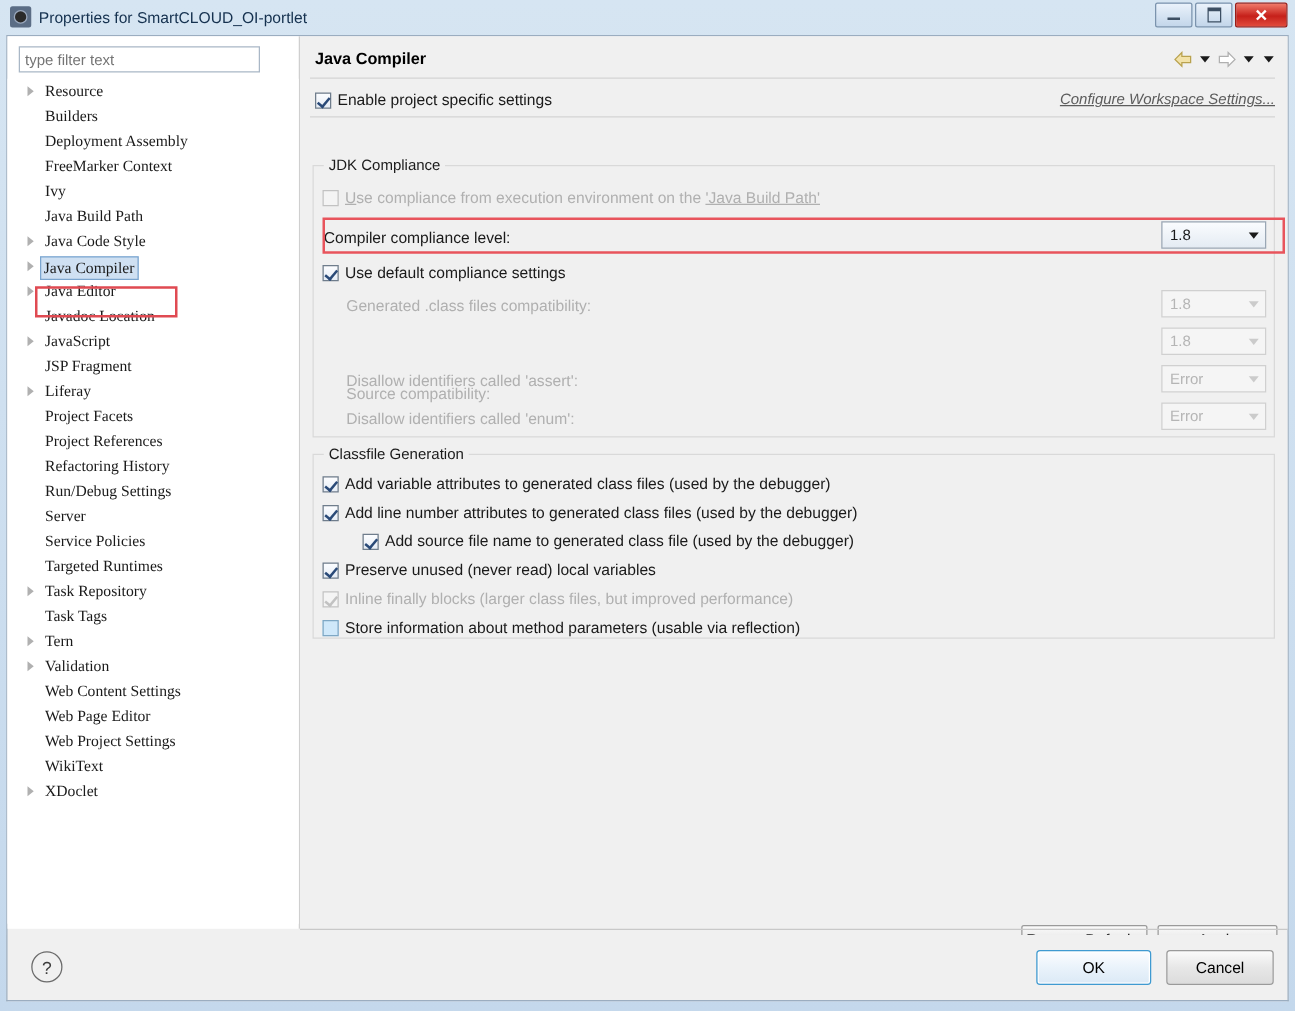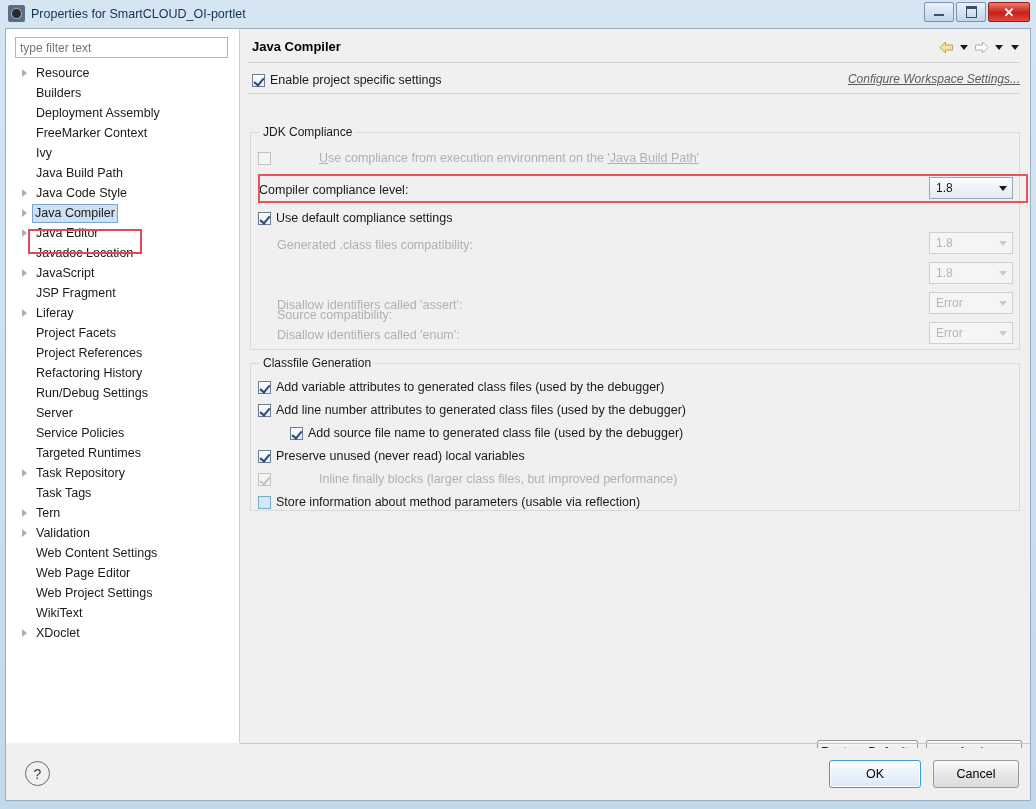--- a/index.html
+++ b/index.html
@@ -49,29 +49,29 @@
     box-sizing:border-box;
   }
   
   #left-panel{
     position:absolute;left:0;top:0;width:234px;height:714px;
     background:#fff;
     box-sizing:border-box;
     border-right:1px solid #cfcfcf;
   }
   #filter-box{
-    position:absolute;left:9px;top:8px;width:213px;height:21px;
+    position:absolute;left:9px;top:8px;width:193px;height:21px;
     border:1px solid #a9b7c6;background:#fff;box-sizing:border-box;
     font-size:12px;color:#5f5f5f;
     padding:2px 4px;
     font-family:"Liberation Sans", sans-serif;
   }
   #tree{
     position:absolute;left:0;top:34px;width:233px;height:676px;
-    background:#fff;overflow:hidden;
+    background:#fff;overflow:hidden;font-family:Liberation Serif, serif;
   }
   .tree-item{
     position:relative;height:20px;line-height:20px;
     padding-left:28px;font-size:12.5px;color:#1a1a1a;white-space:nowrap;
     cursor:default;
   }
   .tree-item .arrow{
     position:absolute;left:16px;top:6px;width:0;height:0;
     border-left:5px solid #b0b0b0;
     border-top:4px solid transparent;
@@ -129,21 +129,21 @@
     display:inline-block;position:relative;margin-right:5px;flex:none;
   }
   .cb.checked::after{
     content:"";position:absolute;left:3px;top:1px;width:4px;height:8px;
     border:solid #2a4a78;border-width:0 2px 2px 0;transform:rotate(40deg);
   }
   .cb.disabled{border-color:#c2c2c2;background:#f4f4f4;}
   .cb.disabled.checked::after{border-color:#c2c2c2;}
   .cb.blue{background:#cfe8fa;border-color:#7ea7c4;}
   .cbtext{font-size:12.5px;color:#1a1a1a;white-space:nowrap;}
-  .cbtext.dim{color:#b0b0b0;margin-left:43px;}
+  .cbtext.dim{color:#b0b0b0;}
   .cbtext .u{text-decoration:underline;}
 
   .fieldlabel{position:absolute;font-size:12.5px;color:#1a1a1a;white-space:nowrap;}
   .fieldlabel.dim{color:#b0b0b0;}
 
   .combo{
     position:absolute;height:22px;box-sizing:border-box;
     border:1px solid #9aa7b5;background:linear-gradient(180deg,#fafcfe,#e4ebf3);
     display:flex;align-items:center;
     font-size:12px;color:#1a1a1a;

